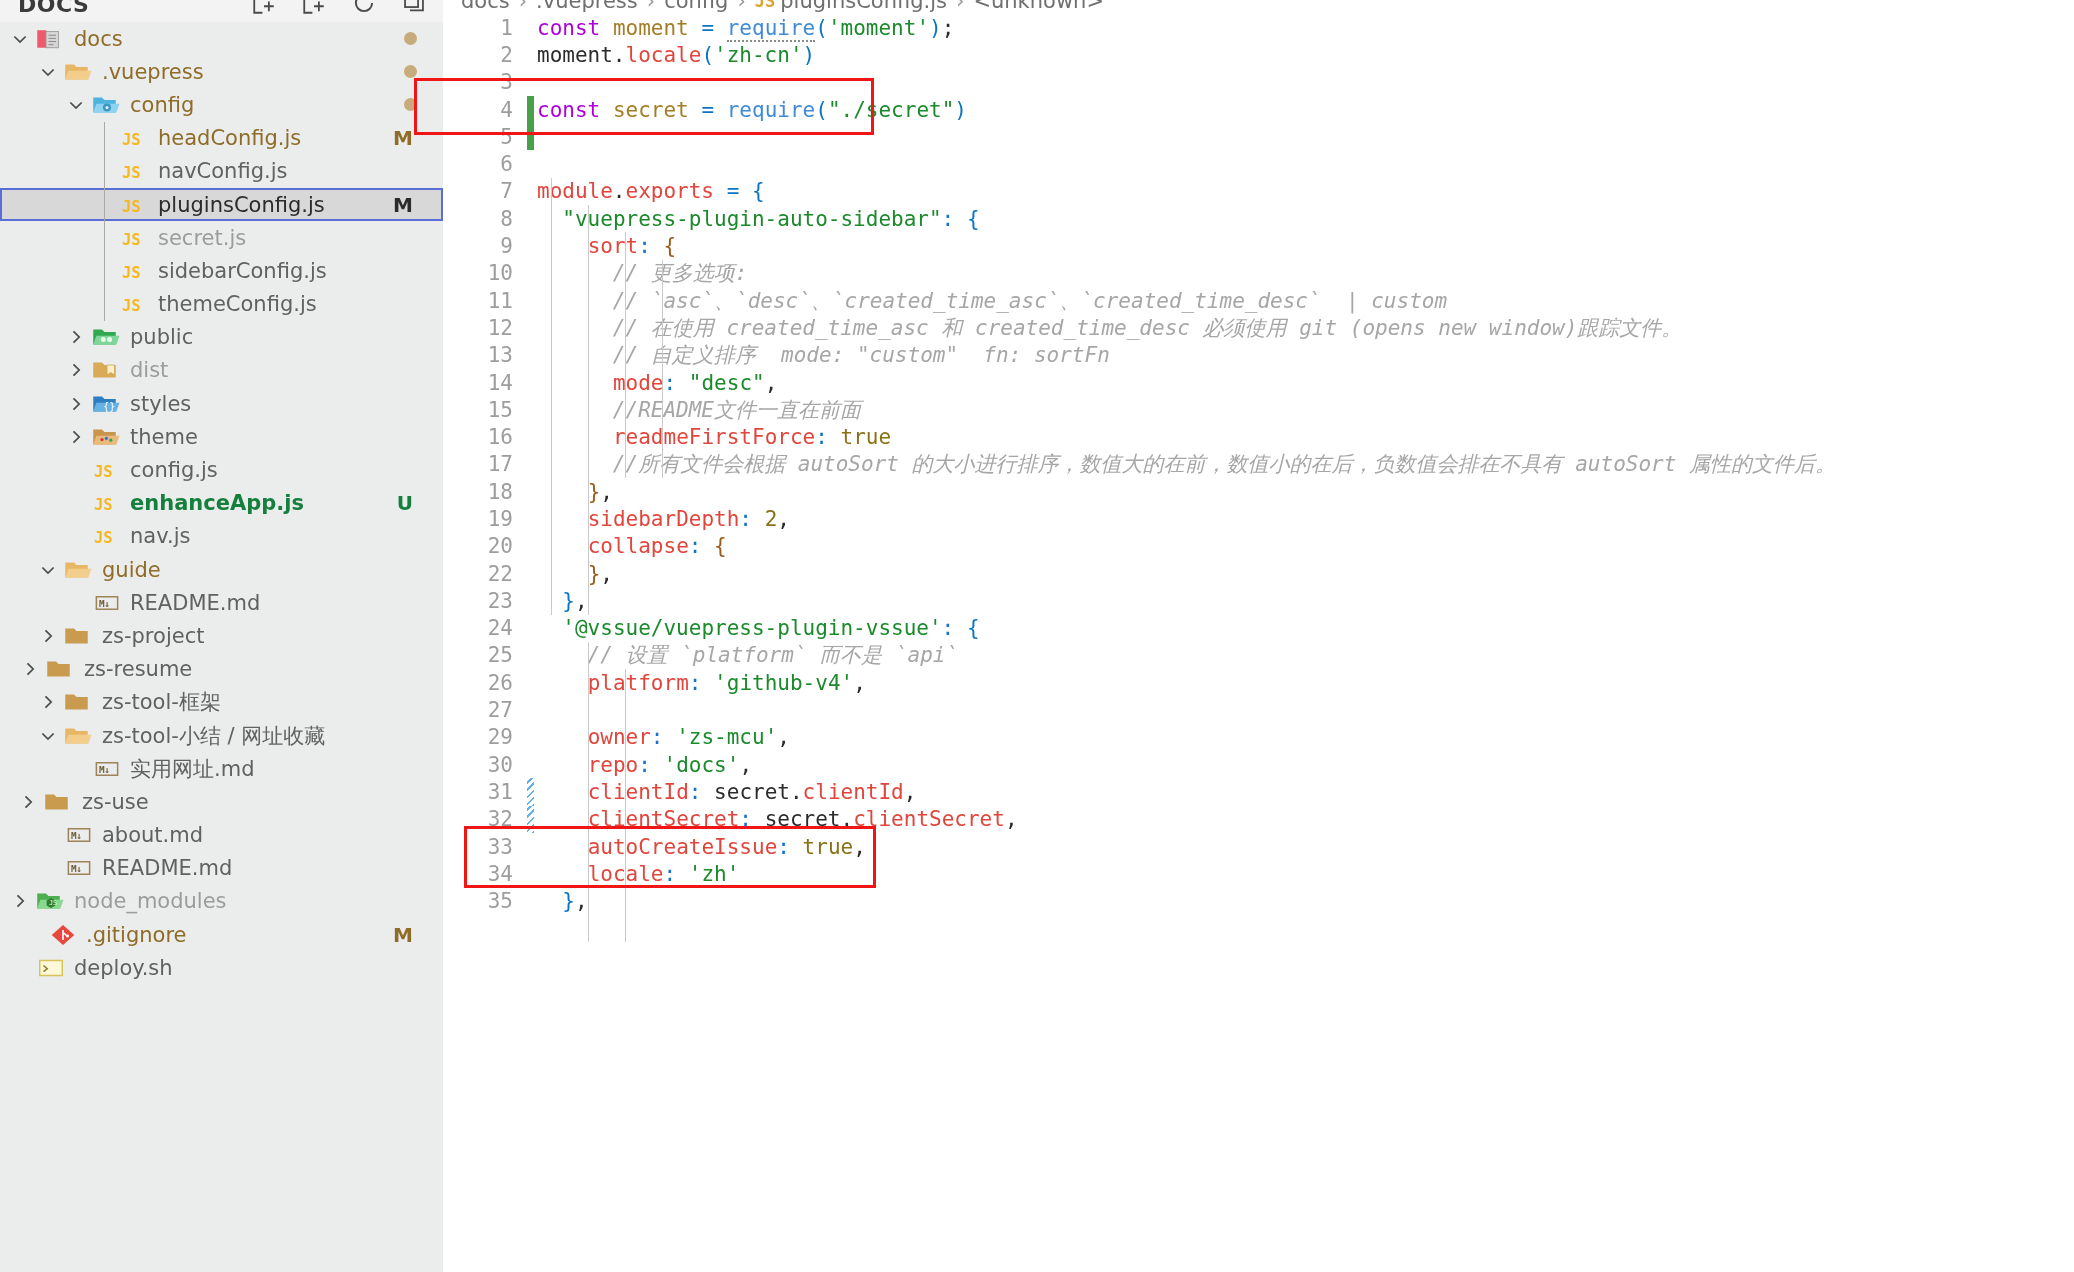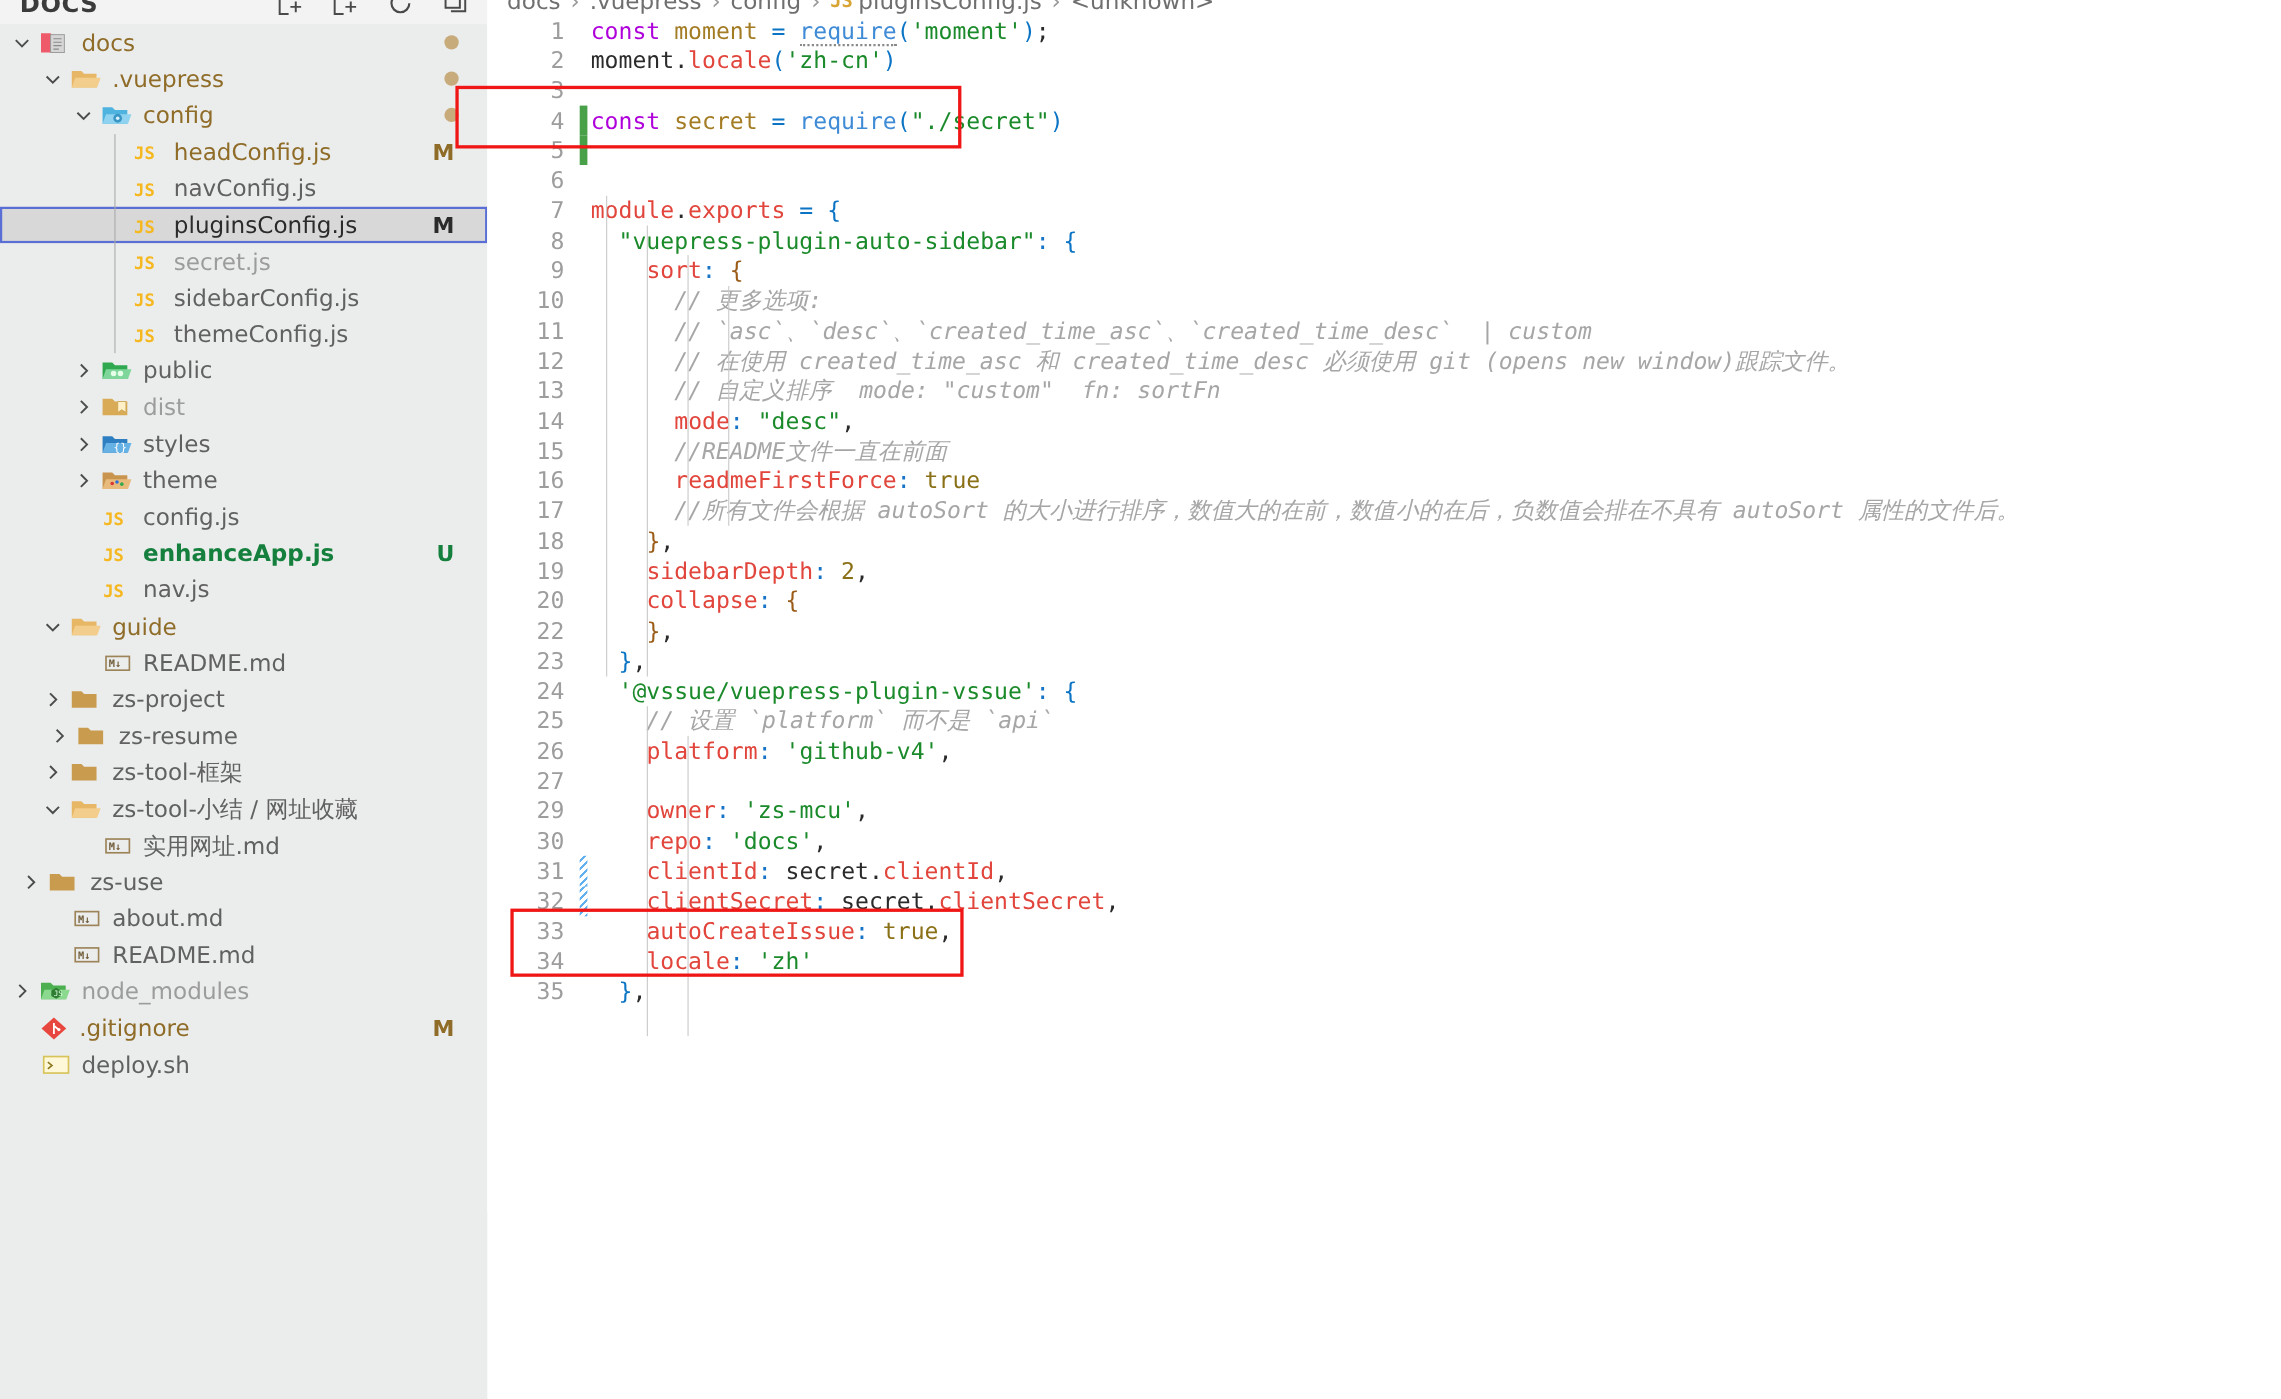--- a/index.html
+++ b/index.html
@@ -412,21 +412,21 @@
               <path d="M6 3.5L10.5 8 6 12.5" fill="none" stroke="#4c4c4c" stroke-width="1.4"></path>
             </svg>
           </span>
           <span class="ficon">
             <svg width="30" height="26" viewBox="0 0 24 20">
               <path d="M1 4h7l2 2h9v10H1z" fill="#c99b4e"></path>
             </svg>
           </span>
           <span class="label c-norm">zs-project</span>
         </div>
-        <div class="row" style="padding-left: 40px;">
+        <div class="row" style="padding-left: 16px;">
           <span class="twisty">
             <svg width="20" height="20" viewBox="0 0 16 16">
               <path d="M6 3.5L10.5 8 6 12.5" fill="none" stroke="#4c4c4c" stroke-width="1.4"></path>
             </svg>
           </span>
           <span class="ficon">
             <svg width="30" height="26" viewBox="0 0 24 20">
               <path d="M1 4h7l2 2h9v10H1z" fill="#c99b4e"></path>
             </svg>
           </span>
@@ -511,21 +511,21 @@
           <span class="ficon">
             <svg width="30" height="26" viewBox="0 0 24 20">
               <path d="M1 4h7l2 2h9v10H1z" fill="#4caf50"></path>
               <path d="M1 16l2.5-7H22l-2.5 7z" fill="#8bd98f"></path>
               <path d="M12 7.5l3.5 2v4L12 15.5 8.5 13.5v-4z" fill="#2f7d32"></path>
               <text x="10.3" y="13.5" font-size="5.5" fill="#d9ffda" font-family="monospace">JS</text>
             </svg>
           </span>
           <span class="label c-dim">node_modules</span>
         </div>
-        <div class="row" style="padding-left: 4px;">
+        <div class="row" style="padding-left: 18px;">
           <span class="twisty"></span>
           <span class="ficon">
             <svg width="30" height="26" viewBox="0 0 24 20">
               <path d="M12 2l9 8-9 8-9-8z" fill="#e8473f"></path>
               <path d="M12 6v8M12 8l3 2.5" stroke="#fff" stroke-width="1.3" fill="none"></path>
               <circle cx="15.6" cy="10.8" r="1.2" fill="#fff"></circle>
             </svg>
           </span>
           <span class="label c-mod">.gitignore</span>
           <span class="badge c-mod">M</span>

